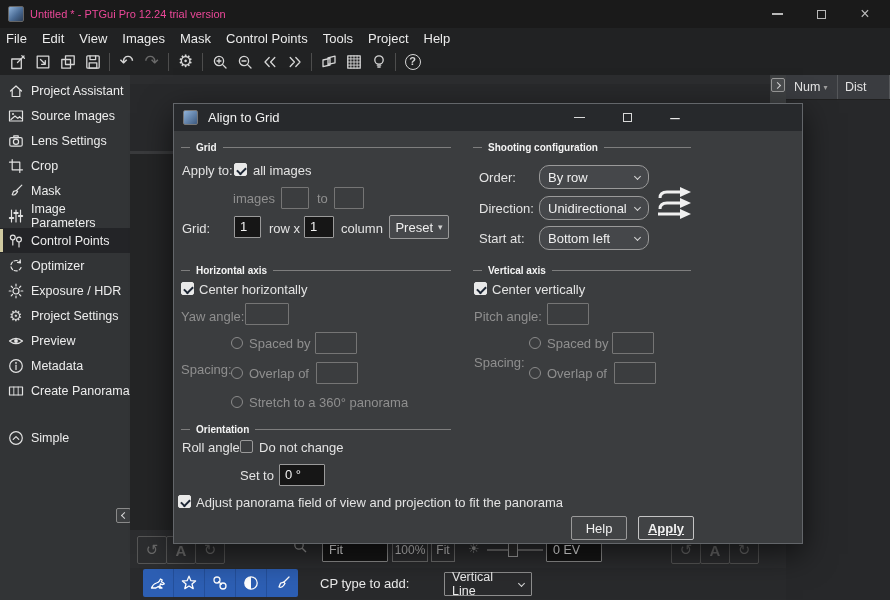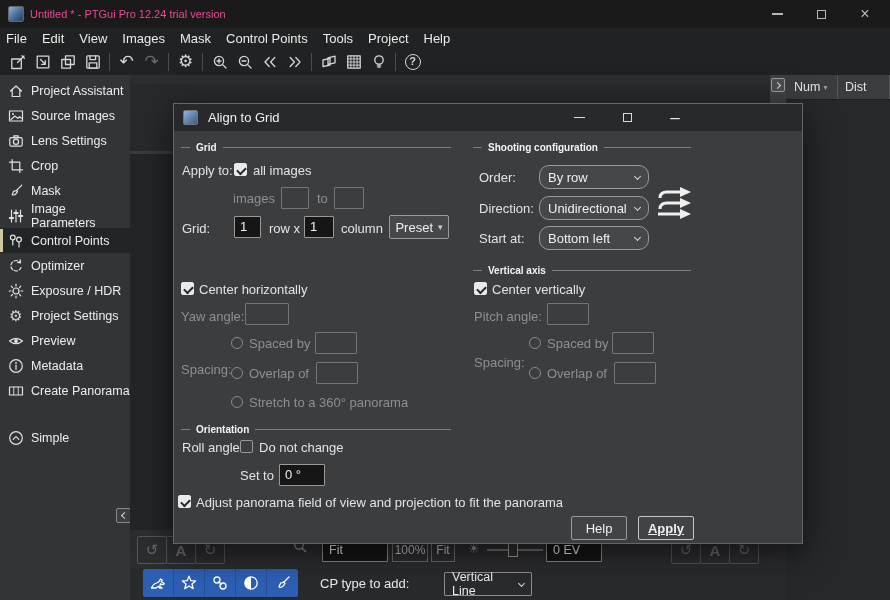--- a/index.html
+++ b/index.html
@@ -458,20 +458,25 @@
       </div>
     <svg class="abs" style="left:480px;top:80px;" width="40" height="40">
       <path d="M6 14 Q6 8 13 8 L27 8" stroke="#f0f0f0" stroke-width="3" fill="none"></path>
         <polygon points="26,3 37,8 26,13" fill="#f0f0f0"></polygon>
       <path d="M6 25 Q6 19 13 19 L27 19" stroke="#f0f0f0" stroke-width="3" fill="none"></path>
         <polygon points="26,14 37,19 26,24" fill="#f0f0f0"></polygon>
       <path d="M4 30 L27 30" stroke="#f0f0f0" stroke-width="3" fill="none"></path>
         <polygon points="26,25 37,30 26,35" fill="#f0f0f0"></polygon>
     </svg>
 
+    <div class="sechead" style="left:7px;top:159px;width:270px;">
+      <span class="dash"></span>
+        <span class="t">Horizontal axis</span>
+        <span class="line"></span>
+    </div>
     <span class="cb checked" style="left:7px;top:178px;"></span>
     <span class="lab" style="left:25px;top:178px;">Center horizontally</span>
     <span class="lab dis" style="left:7px;top:205px;">Yaw angle:</span>
     <span class="dib" style="left:71px;top:199px;width:44px;height:22px;"></span>
     <span class="radio" style="left:57px;top:233px;"></span>
     <span class="lab dis" style="left:75px;top:232px;">Spaced by</span>
     <span class="dib" style="left:141px;top:228px;width:42px;height:22px;"></span>
     <span class="lab dis" style="left:7px;top:258px;">Spacing:</span>
     <span class="radio" style="left:57px;top:263px;"></span>
     <span class="lab dis" style="left:75px;top:262px;">Overlap of</span>

